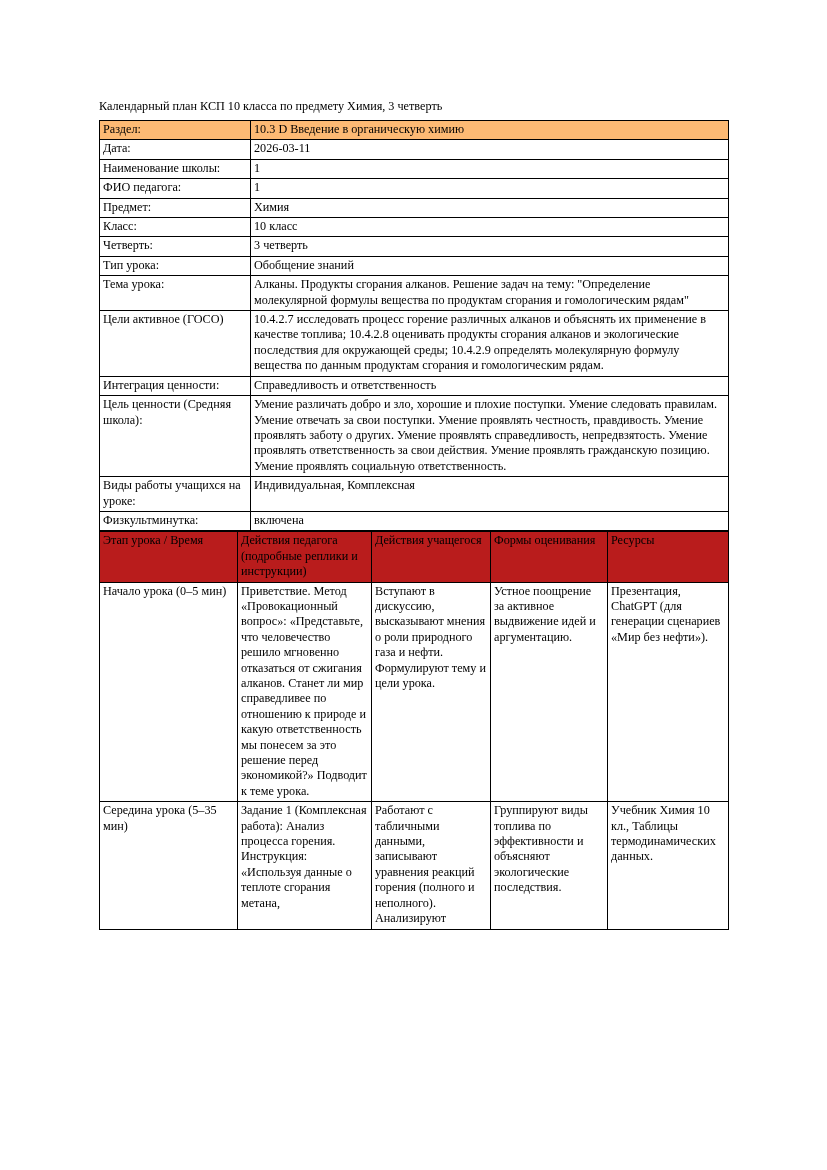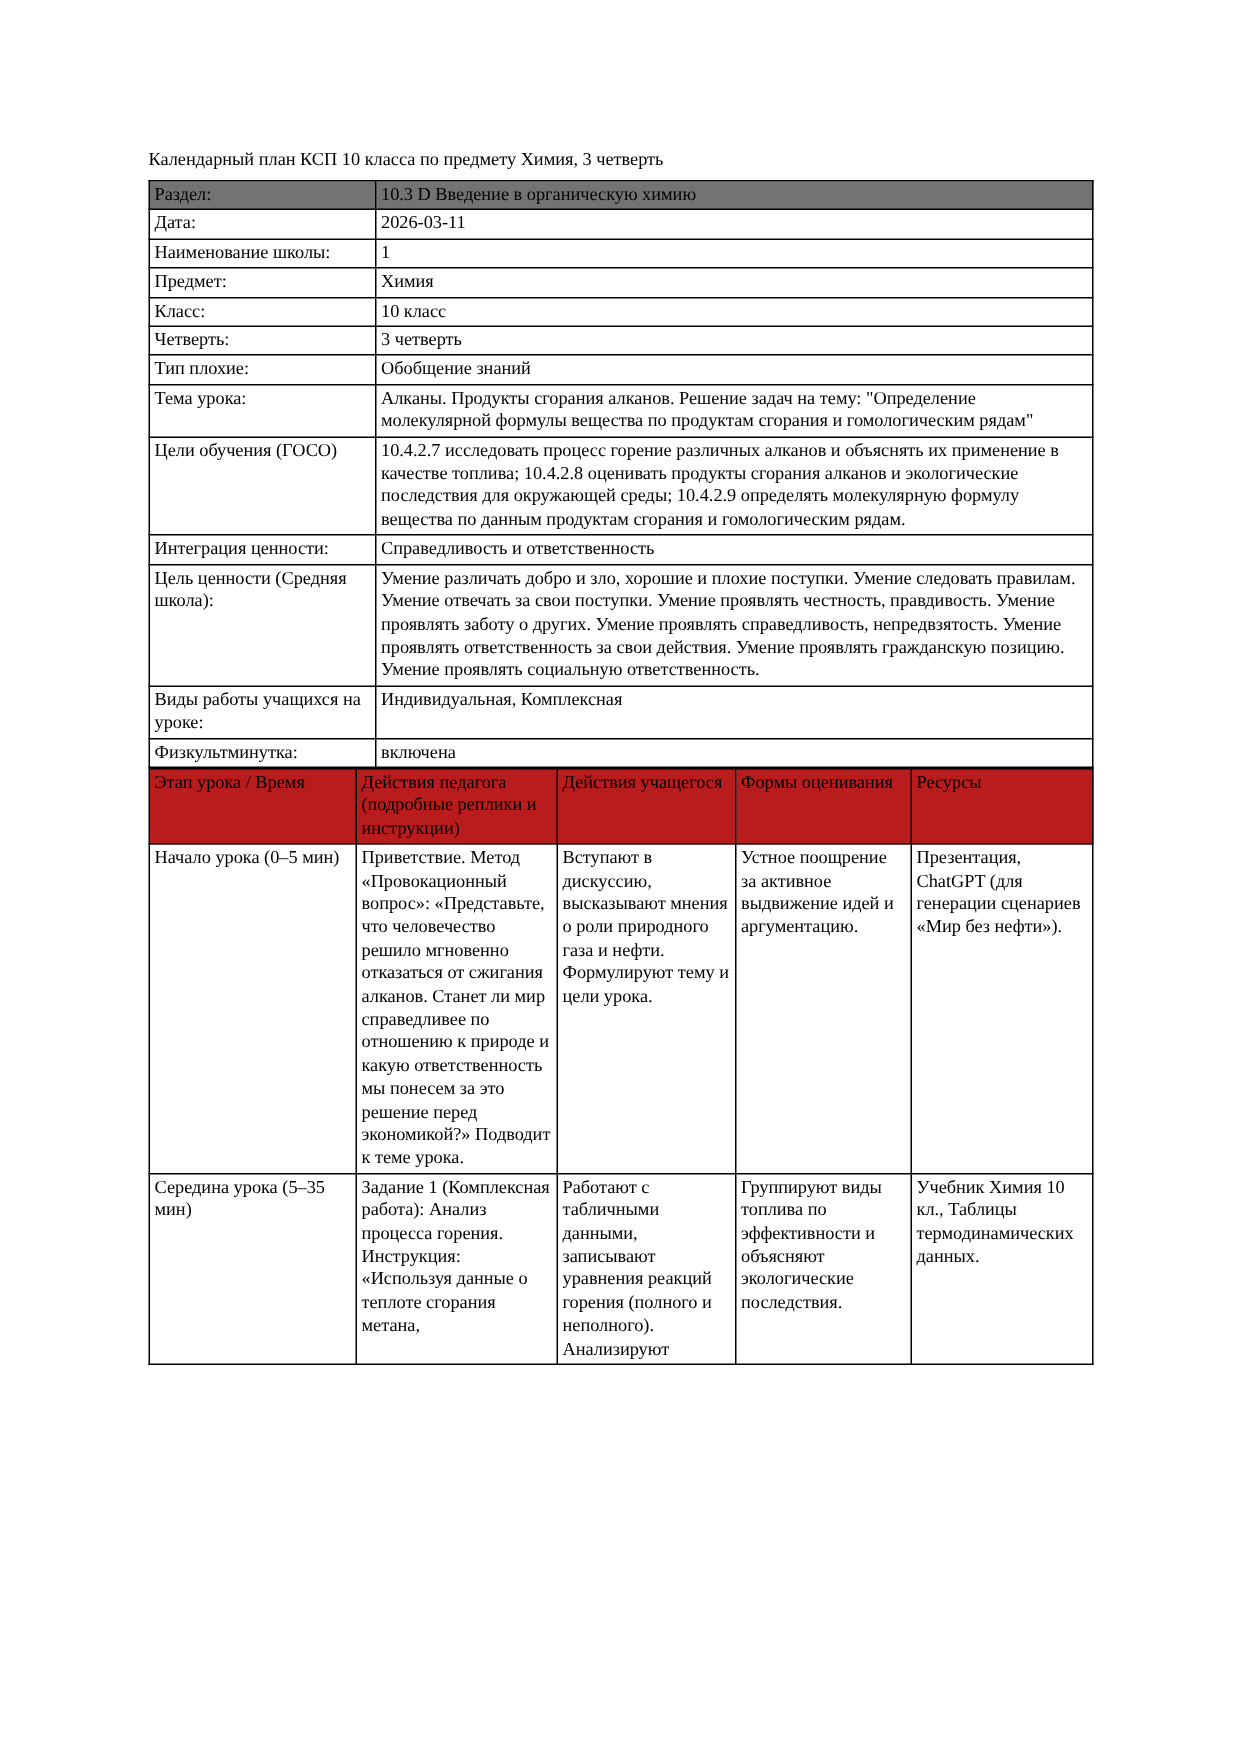--- a/index.html
+++ b/index.html
@@ -59,21 +59,21 @@
 
   
   .flow-table col.c1 { width: 138px; }
   .flow-table col.c2 { width: 134px; }
   .flow-table col.c3 { width: 119px; }
   .flow-table col.c4 { width: 117px; }
   .flow-table col.c5 { width: 121px; }
 
   tr.shaded > td,
   tr.shaded > th {
-    background: #737373;
+    background: #fdba74;
   }
   .flow-table thead tr > th {
     background: #b91c1c;
   }
   .flow-table tbody td {
     height: 1px;
   }
   .cell-text {
     display: block;
     white-space: pre-line;
@@ -111,20 +111,28 @@
       <tr>
         <td>
             <span class="cell-text">Наименование школы:</span>
           </td>
         <td>
             <span class="cell-text">1</span>
           </td>
       </tr>
       <tr>
         <td>
+            <span class="cell-text">ФИО педагога:</span>
+          </td>
+        <td>
+            <span class="cell-text">1</span>
+          </td>
+      </tr>
+      <tr>
+        <td>
             <span class="cell-text">Предмет:</span>
           </td>
         <td>
             <span class="cell-text">Химия</span>
           </td>
       </tr>
       <tr>
         <td>
             <span class="cell-text">Класс:</span>
           </td>
@@ -135,37 +143,37 @@
       <tr>
         <td>
             <span class="cell-text">Четверть:</span>
           </td>
         <td>
             <span class="cell-text">3 четверть</span>
           </td>
       </tr>
       <tr>
         <td>
-            <span class="cell-text">Тип плохие:</span>
+            <span class="cell-text">Тип урока:</span>
           </td>
         <td>
             <span class="cell-text">Обобщение знаний</span>
           </td>
       </tr>
       <tr>
         <td>
             <span class="cell-text">Тема урока:</span>
           </td>
         <td>
             <span class="cell-text">Алканы. Продукты сгорания алканов. Решение задач на тему: "Определение молекулярной формулы вещества по продуктам сгорания и гомологическим рядам"</span>
           </td>
       </tr>
       <tr>
         <td>
-            <span class="cell-text">Цели обучения (ГОСО)</span>
+            <span class="cell-text">Цели активное (ГОСО)</span>
           </td>
         <td>
             <span class="cell-text">10.4.2.7 исследовать процесс горение различных алканов и объяснять их применение в качестве топлива; 10.4.2.8 оценивать продукты сгорания алканов и экологические последствия для окружающей среды; 10.4.2.9 определять молекулярную формулу вещества по данным продуктам сгорания и гомологическим рядам.</span>
           </td>
       </tr>
       <tr>
         <td>
             <span class="cell-text">Интеграция ценности:</span>
           </td>
         <td>

